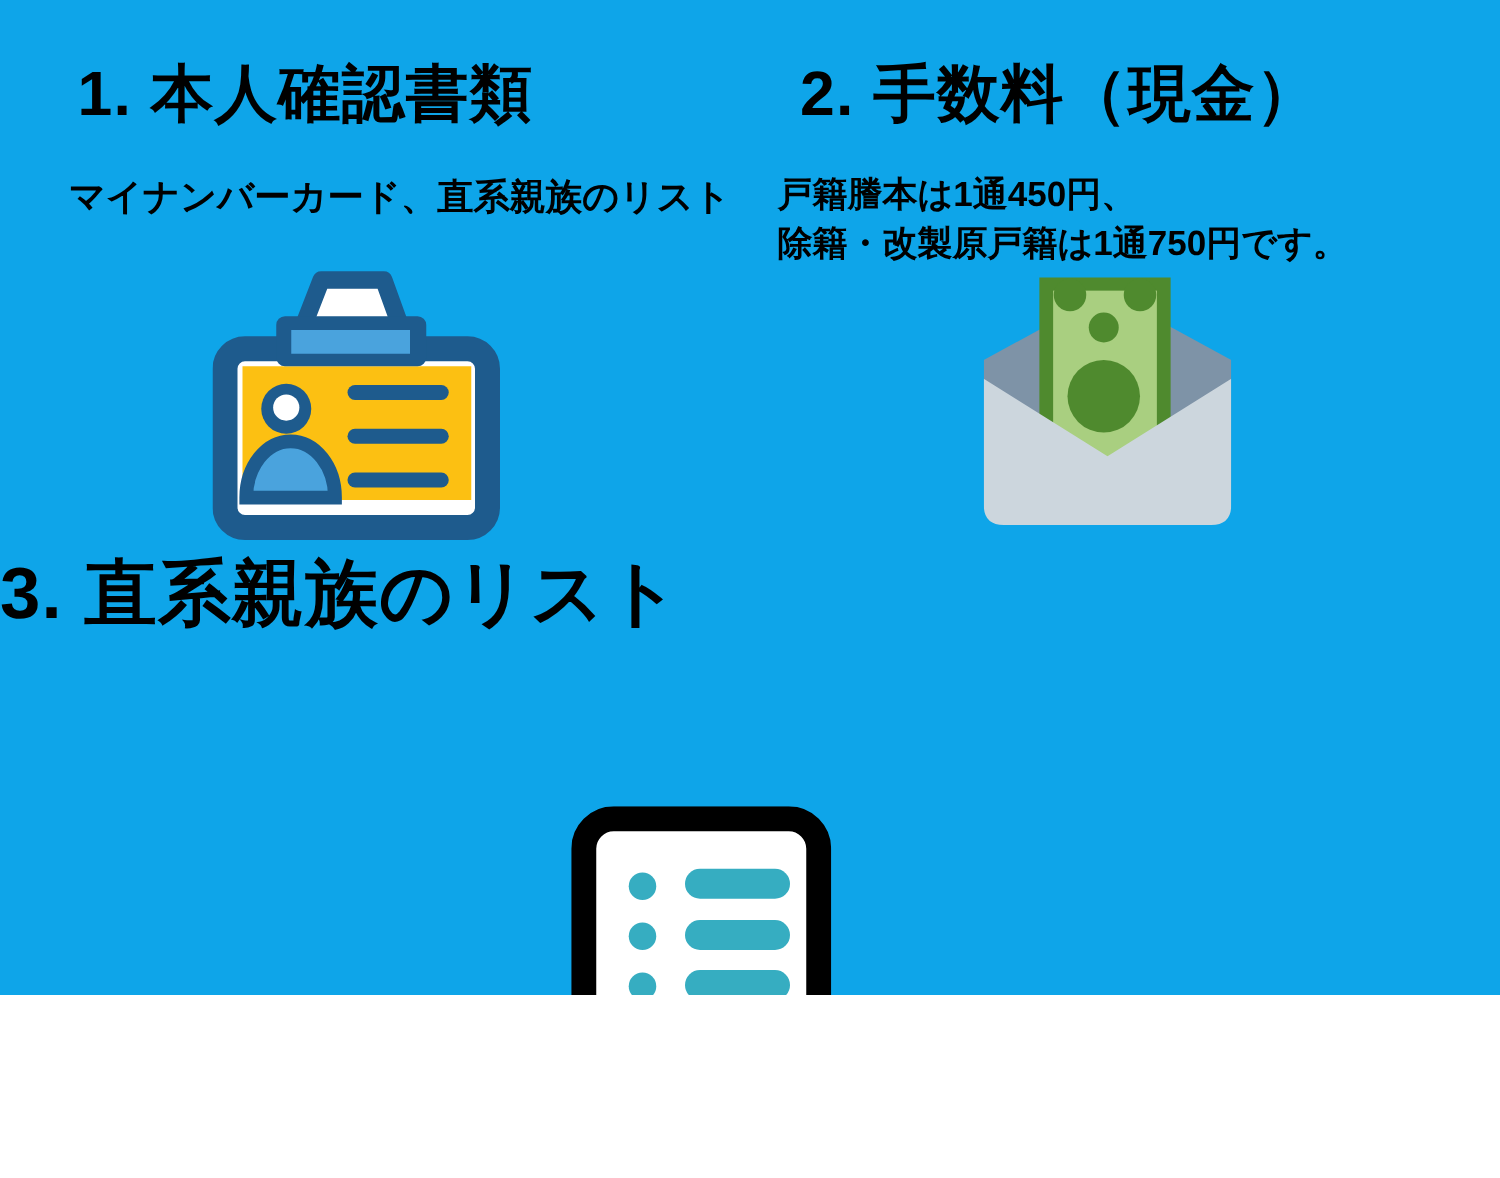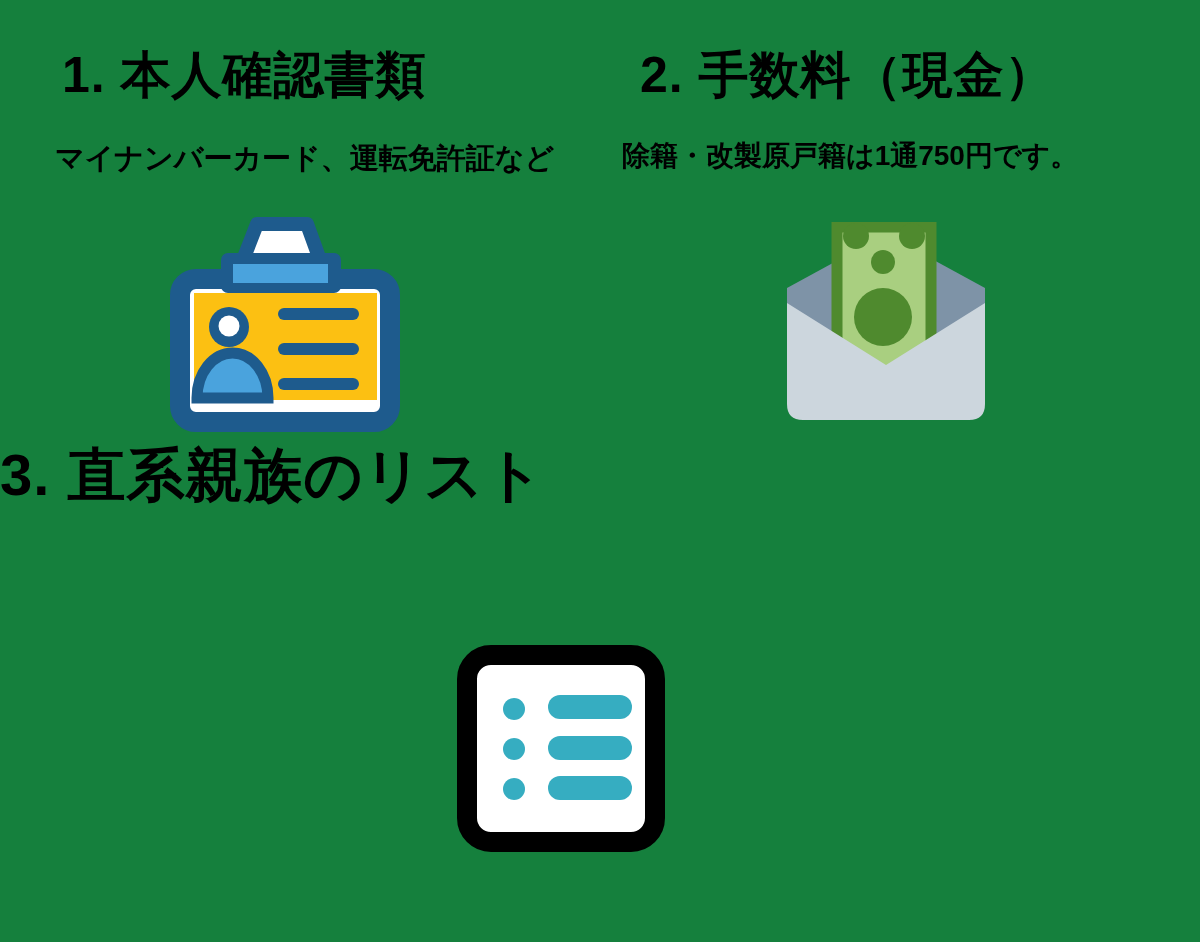--- a/index.html
+++ b/index.html
@@ -4,22 +4,22 @@
 <style>
   * { margin: 0; padding: 0; box-sizing: border-box; }
   html, body { background: #ffffff; }
   body {
     font-family: "Liberation Sans", "DejaVu Sans", sans-serif;
     color: #000;
   }
   .canvas {
     position: relative;
     width: 1200px;
-    height: 942px;
-    background: #15803d;
+    height: 796px;
+    background: #0ea5e9;
     overflow: hidden;
   }
   .abs { position: absolute; }
   .section-title {
     font-weight: 800;
     font-size: 50px;
     line-height: 1.15;
     letter-spacing: 1px;
     white-space: nowrap;
   }
@@ -47,21 +47,21 @@
 </style>
 </head>
 <body>
 
 <div class="canvas">
 
   <div>
     <div class="abs section-title" style="left:62px; top:47px;">1. 本人確認書類</div>
 
     <div class="abs section-desc" style="left:55px; top:139px; font-size:29px;">
-      <span class="line">マイナンバーカード、運転免許証など</span>
+      <span class="line">マイナンバーカード、直系親族のリスト</span>
     </div>
 
     <svg class="abs" style="left:170px; top:216px;" width="230" height="216" viewBox="0 0 230 216" aria-hidden="true">
 
       <path d="M73,44 L87,8 L137,8 L150,44" class="f-white s-navy" stroke-width="14" stroke-linejoin="round"></path>
 
       <rect x="10" y="63" width="210" height="143" rx="16" class="f-white s-navy" stroke-width="20"></rect>
 
       <rect x="24" y="77" width="183" height="107" class="f-yellow"></rect>
 
@@ -75,20 +75,21 @@
       <rect x="108" y="92" width="81" height="12" rx="6" class="f-navy"></rect>
       <rect x="108" y="127" width="81" height="12" rx="6" class="f-navy"></rect>
       <rect x="108" y="162" width="81" height="12" rx="6" class="f-navy"></rect>
     </svg>
   </div>
 
   <div>
     <div class="abs section-title" style="left:640px; top:47px;">2. 手数料（現金）</div>
 
     <div class="abs section-desc" style="left:622px; top:136px;">
+      <span class="line">戸籍謄本は1通450円、</span>
       <span class="line">除籍・改製原戸籍は1通750円です。</span>
     </div>
 
     <svg class="abs" style="left:787px; top:222px;" width="198" height="198" viewBox="0 0 198 198" aria-hidden="true">
 
       <polygon points="0,66 55,36 143,36 198,66 198,170 0,170" class="f-flap"></polygon>
 
       <g>
         <rect x="50" y="5" width="94" height="155" class="f-billl s-billd" stroke-width="11"></rect>
         <circle cx="69" cy="14" r="13" class="f-billd"></circle>

